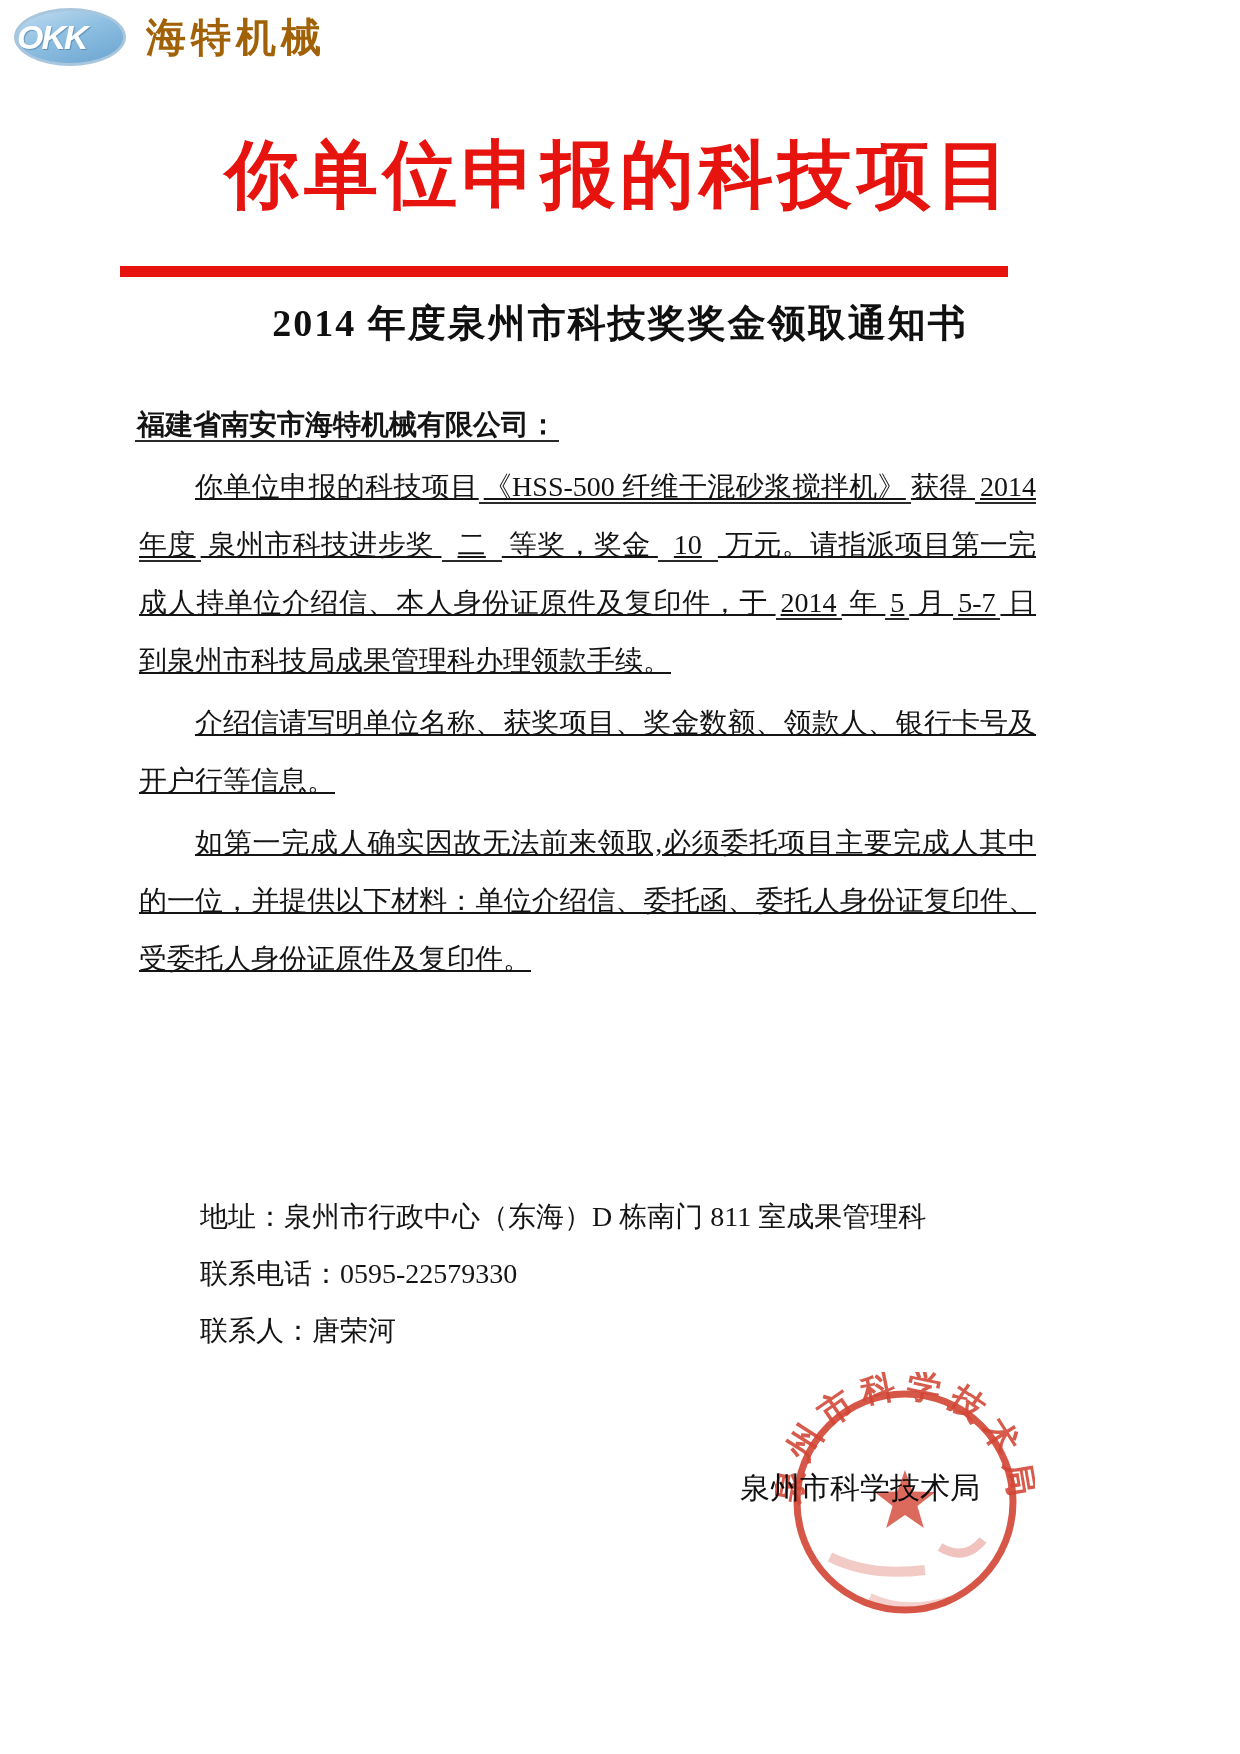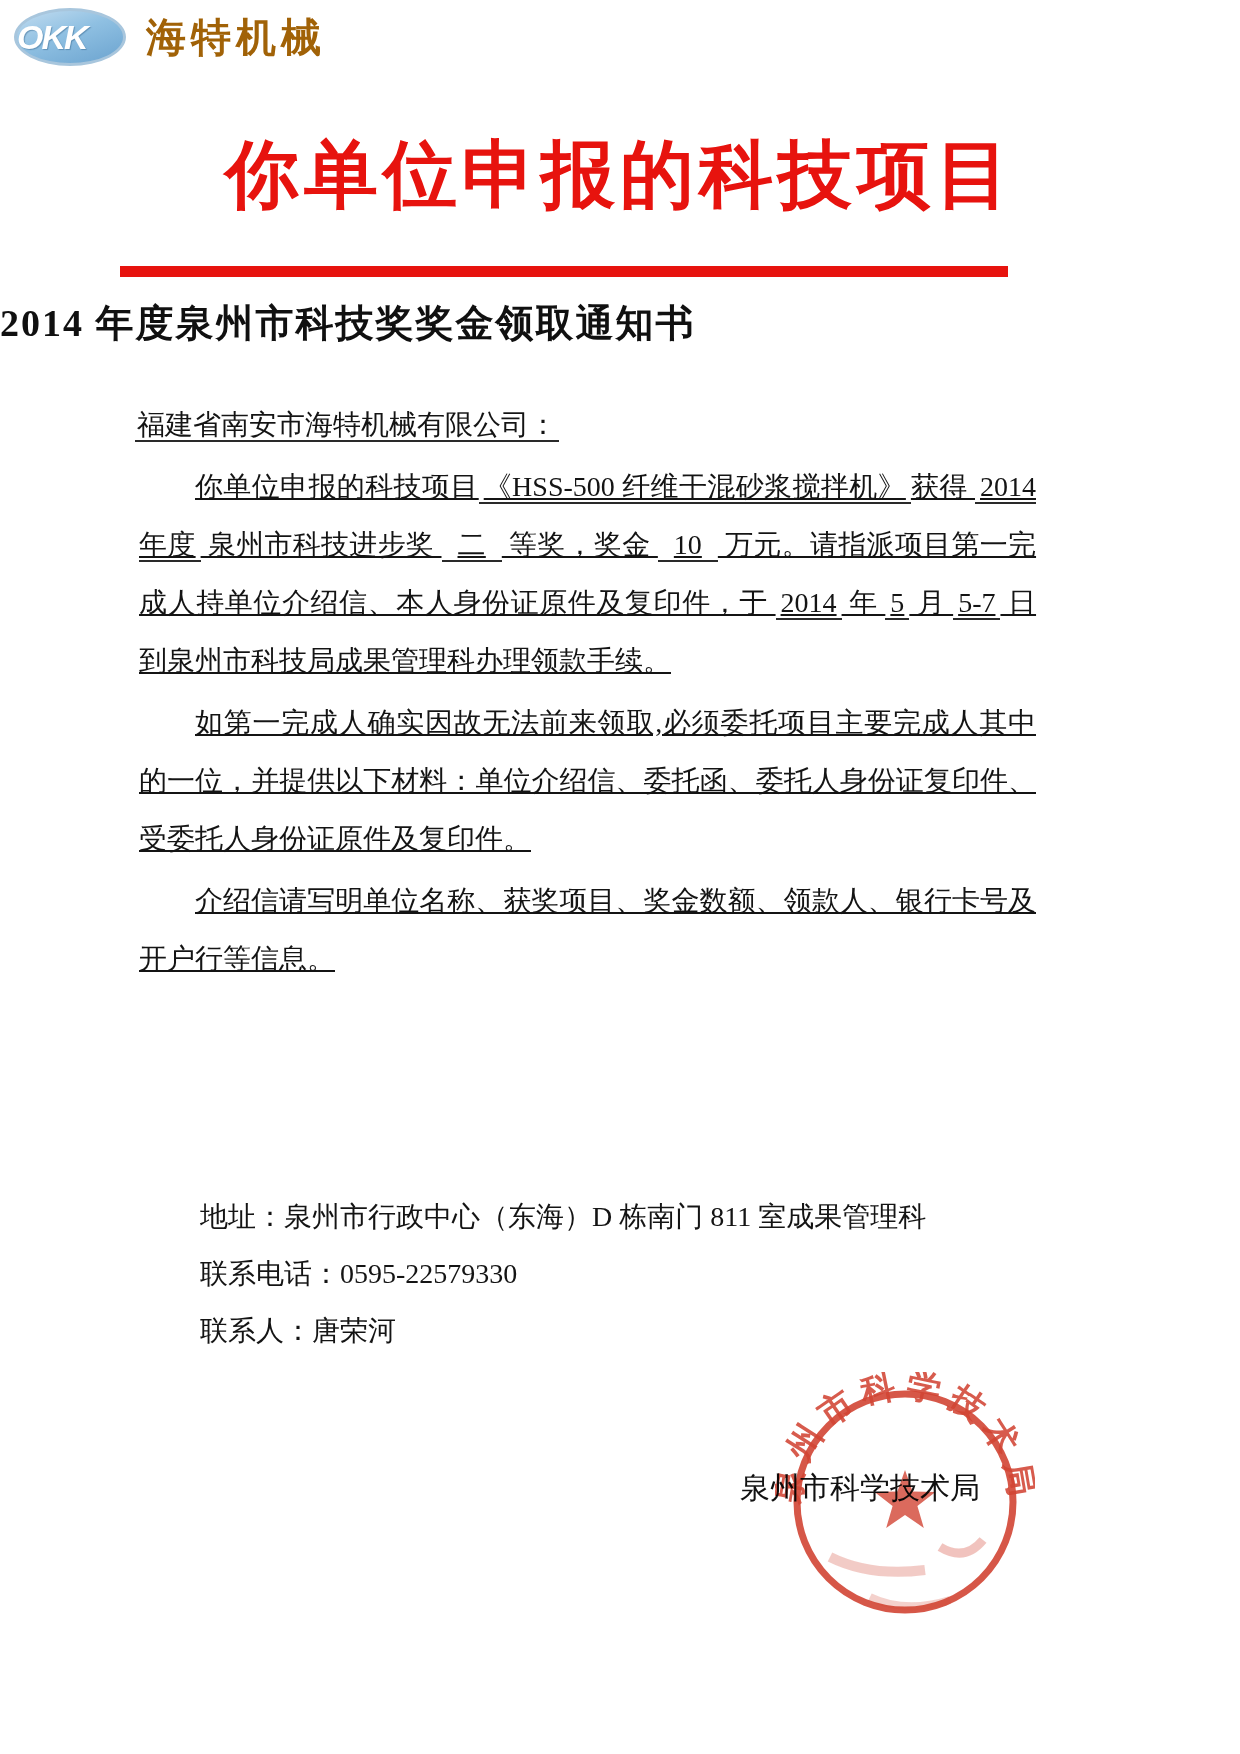--- a/index.html
+++ b/index.html
@@ -25,30 +25,30 @@
     margin-left:20px;font-size:40px;font-weight:bold;color:#a16207;
     letter-spacing:5px;font-family:"Liberation Serif","DejaVu Serif",serif;
   }
   
   .org-title{
     position:absolute;top:126px;left:0;width:100%;text-align:center;
     font-size:74px;font-weight:bold;color:#e7130e;letter-spacing:5px;white-space:nowrap;
   }
   .red-rule{position:absolute;top:266px;left:120px;width:888px;height:11px;background:#e7130e;}
   .doc-title{
-    position:absolute;top:298px;left:0;width:100%;text-align:left;
+    position:absolute;top:298px;left:0;width:100%;text-align:center;
     font-size:38px;font-weight:bold;color:#101010;letter-spacing:2px;white-space:nowrap;
   }
   
   .body-text{
     position:absolute;top:396px;left:135px;width:905px;
     font-size:28px;line-height:58px;text-align:justify;color:#141414;
   }
   .salutation{margin:0 0 4px 0;}
-  .salutation .u{padding:0 2px;}
+  .salutation .u{padding:0 2px;font-weight:bold;}
   .para{margin:4px;text-indent:2em;text-decoration:underline;}
   .u{border-bottom:2px solid #2a2a2a;padding:0 5px;}
   .u.wide{padding:0 16px;}
   
   .contact-block{
     position:absolute;top:1188px;left:200px;
     font-size:28px;line-height:57px;color:#141414;
   }
   
   .signature{
@@ -78,22 +78,22 @@
 
   <div class="org-title">你单位申报的科技项目</div>
   <div class="red-rule"></div>
 
   <div class="doc-title">2014 年度泉州市科技奖奖金领取通知书</div>
 
   <div class="body-text">
     <p class="salutation"><span class="u">福建省南安市海特机械有限公司：</span></p>
     <div>
         <p class="para"><span class="">你单位申报的科技项目</span><span class="u">《HSS-500 纤维干混砂浆搅拌机》</span><span class="">获得 </span><span class="u">2014 年度</span><span class=""> 泉州市科技进步奖 </span><span class="u wide">二</span><span class=""> 等奖，奖金 </span><span class="u wide">10</span><span class=""> 万元。请指派项目第一完成人持单位介绍信、本人身份证原件及复印件，于 </span><span class="u">2014</span><span class=""> 年 </span><span class="u">5</span><span class=""> 月 </span><span class="u">5-7</span><span class=""> 日到泉州市科技局成果管理科办理领款手续。</span></p>
+        <p class="para"><span class="">介绍信请写明单位名称、获奖项目、奖金数额、领款人、银行卡号及开户行等信息。</span></p>
         <p class="para"><span class="">如第一完成人确实因故无法前来领取,必须委托项目主要完成人其中的一位，并提供以下材料：单位介绍信、委托函、委托人身份证复印件、受委托人身份证原件及复印件。</span></p>
-        <p class="para"><span class="">介绍信请写明单位名称、获奖项目、奖金数额、领款人、银行卡号及开户行等信息。</span></p>
       </div>
   </div>
 
   <div class="contact-block">
       <div>地址：泉州市行政中心（东海）D 栋南门 811 室成果管理科</div>
       <div>联系电话：0595-22579330</div>
       <div>联系人：唐荣河</div>
     </div>
 
   <div class="signature">

